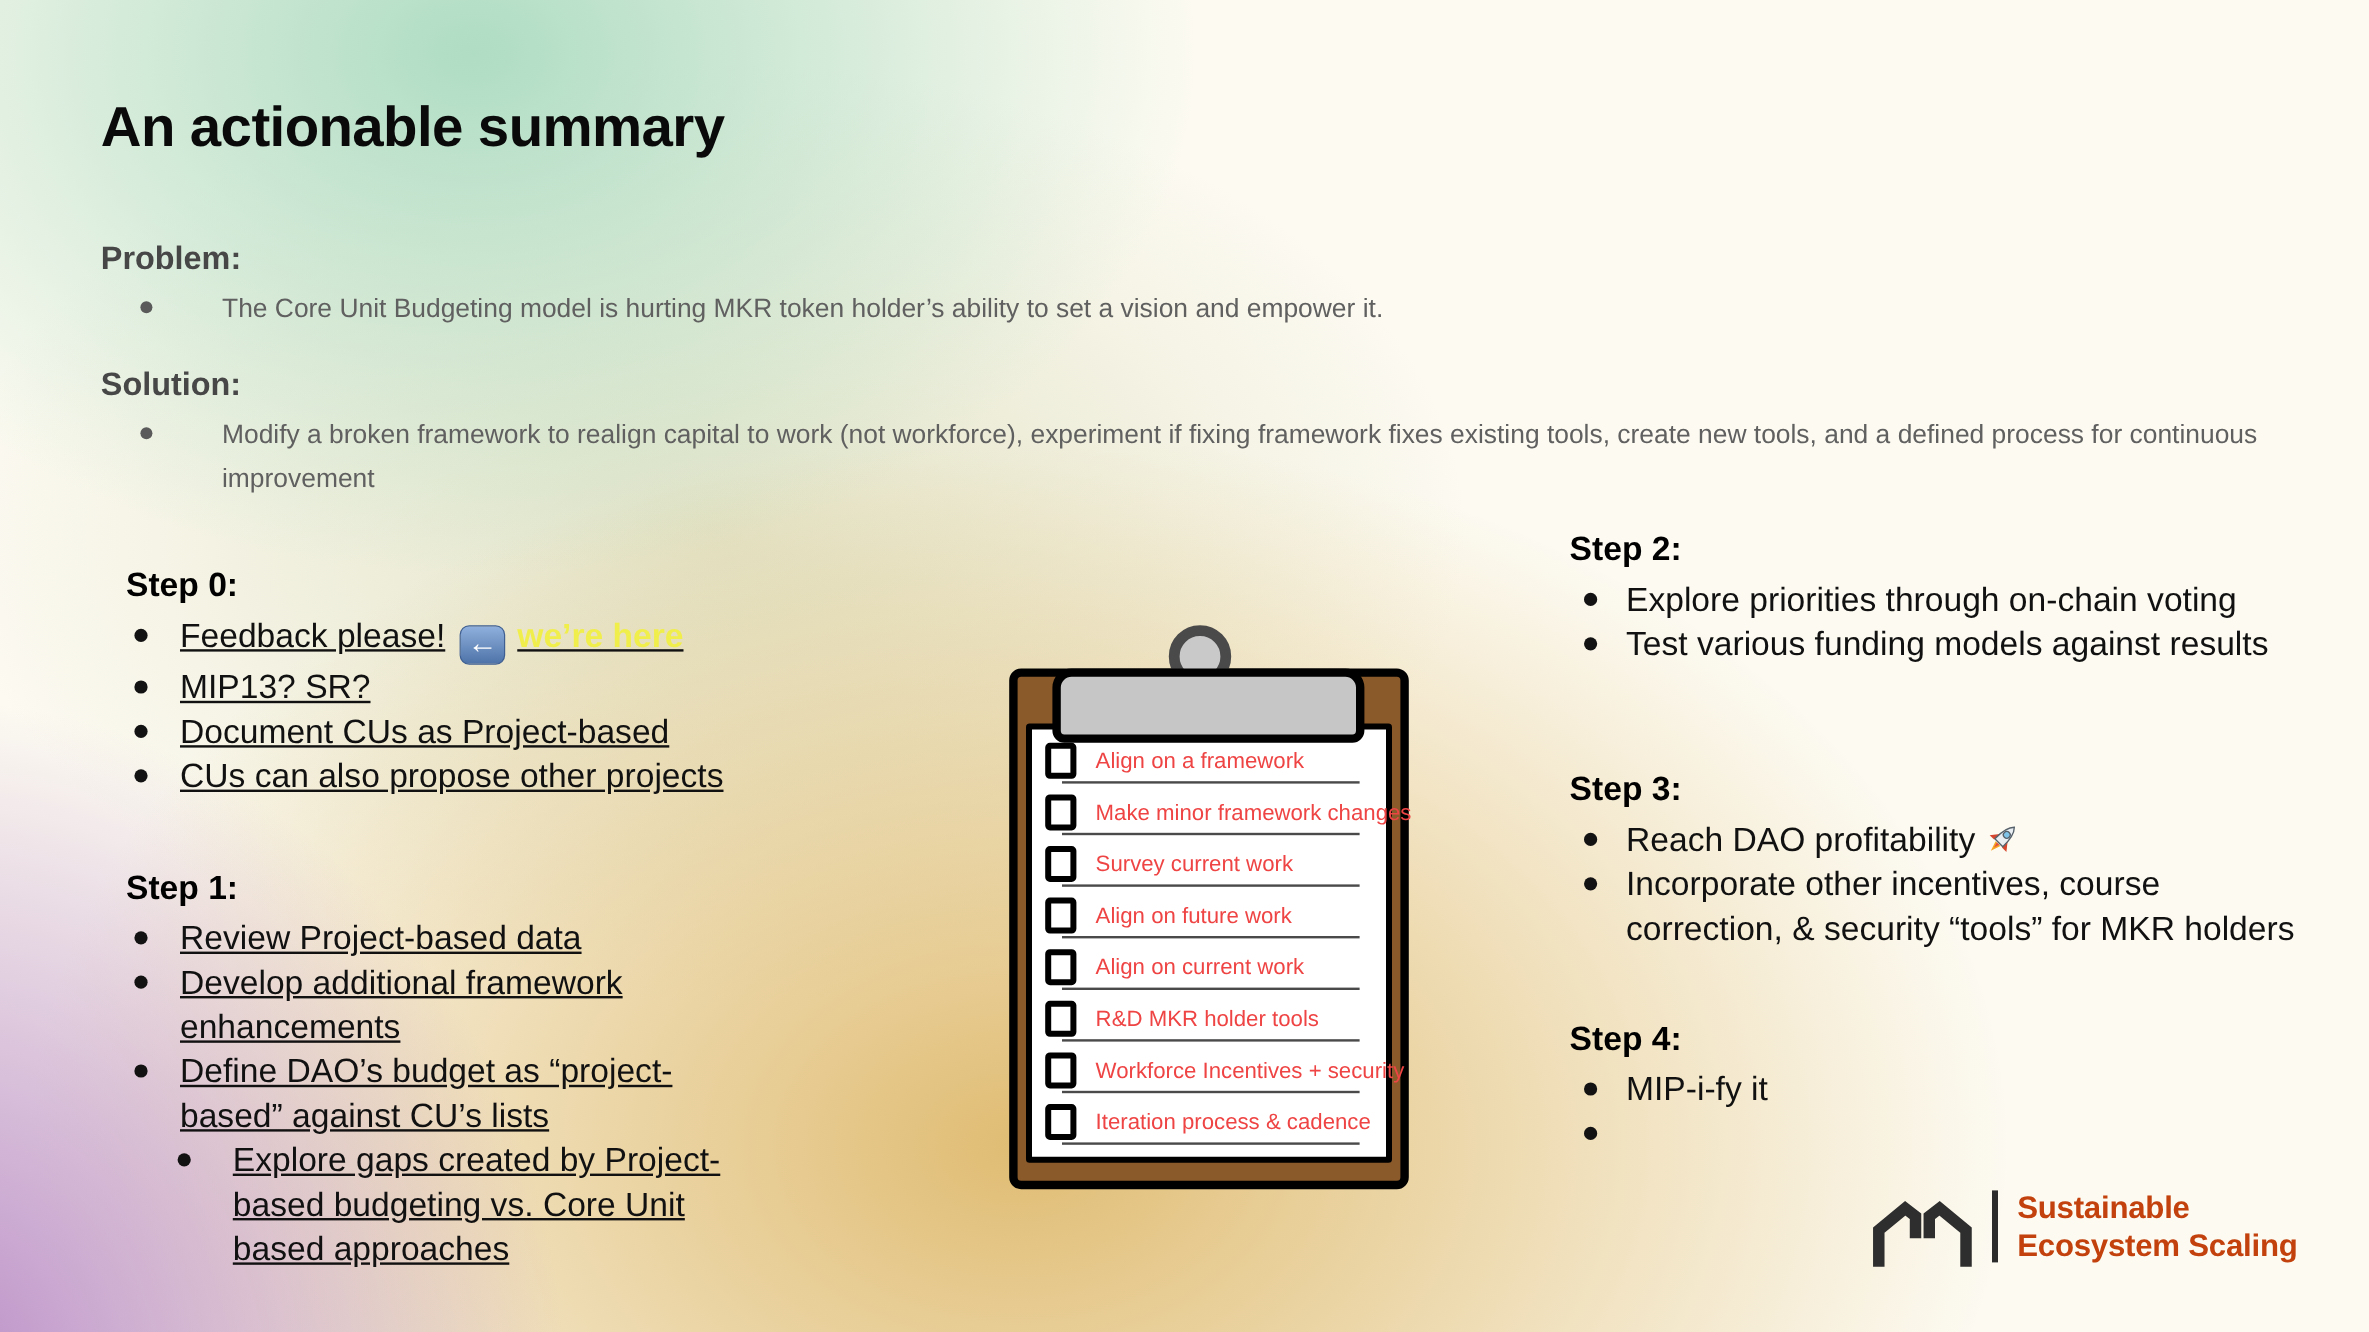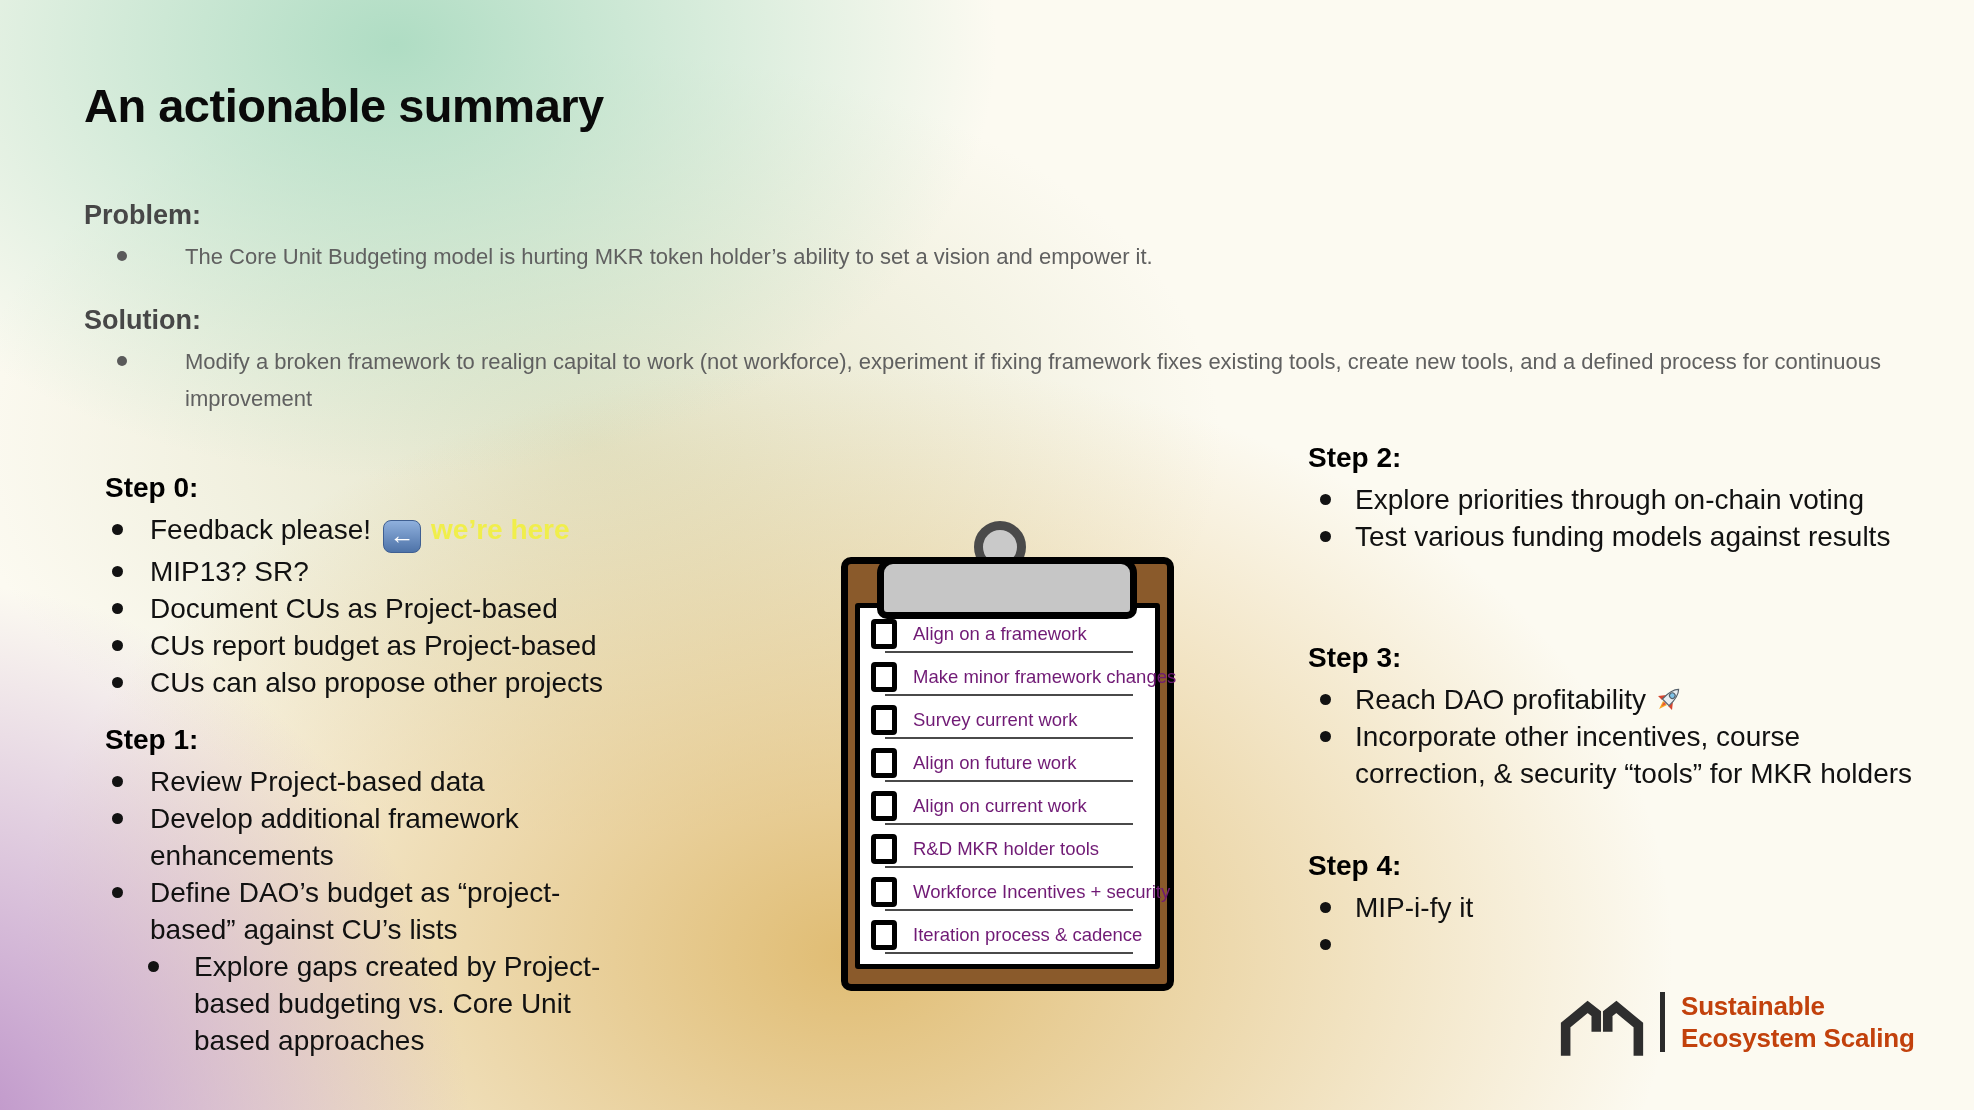--- a/index.html
+++ b/index.html
@@ -28,21 +28,21 @@
   .sec-problem{left:84px;top:198px;}
   .sec-solution{left:84px;top:303px;}
 
   
   .step .h{font-size:28px;font-weight:700;color:#000;line-height:36px;}
   .li{display:flex;align-items:flex-start;}
   .li .dot{flex:0 0 auto;width:11px;height:11px;border-radius:50%;background:#121212;margin-top:13px;}
   .li .t{font-size:28px;color:#111;line-height:37px;}
   .step-l{left:105px;}
   .step-l .li .dot{margin-left:7px;}
-  .step-l .li .t{margin-left:27px;max-width:460px;}
+  .step-l .li .t{margin-left:27px;max-width:460px;text-decoration:underline;}
   .step-l .li.sub .dot{margin-left:43px;}
   .step-l .li.sub .t{margin-left:35px;max-width:450px;}
   .step-r{left:1308px;}
   .step-r .li .dot{margin-left:12px;}
   .step-r .li .t{margin-left:24px;max-width:575px;}
   .step0{top:470px;}
   .step1{top:722px;}
   .step2{top:440px;}
   .step3{top:640px;}
   .step4{top:848px;}
@@ -64,21 +64,21 @@
 
   
   .clipboard{left:841px;top:521px;width:333px;height:470px;}
   .cb-board{position:absolute;left:0;top:36px;width:319px;height:420px;background:#8a5a2b;border:7px solid #000;border-radius:10px;}
   .cb-paper{position:absolute;left:14px;top:82px;width:295px;height:356px;background:#fff;border:5px solid #000;border-radius:3px;}
   .cb-ring{position:absolute;left:133px;top:0;width:34px;height:34px;border-radius:50%;border:9px solid #4a4a4a;background:#c9c9c9;}
   .cb-clip{position:absolute;left:36px;top:36px;width:246px;height:48px;background:#c6c6c6;border:7px solid #000;border-radius:16px 16px 10px 10px;}
   .cb-rows{position:absolute;left:30px;top:91px;width:262px;}
   .chk-row{position:relative;height:43px;display:flex;align-items:center;}
   .chk-box{flex:0 0 auto;width:16px;height:20px;border:5px solid #000;border-radius:4px;background:#fff;}
-  .chk-label{margin-left:16px;font-size:18.5px;color:#701a75;white-space:nowrap;}
+  .chk-label{margin-left:16px;font-size:18.5px;color:#ef4444;white-space:nowrap;}
   .chk-line{position:absolute;left:14px;right:0;bottom:2px;height:2px;background:#4a4a4a;}
 
   
   .logo{left:1558px;top:990px;display:flex;align-items:flex-start;}
   .logo-mark{margin-top:6px;}
   .logo-bar{width:5px;height:60px;background:#2b2b2b;margin:2px 16px 0 14px;}
   .logo-text{font-size:26px;font-weight:700;color:#c2410c;line-height:32px;letter-spacing:-0.2px;}
 </style>
 </head>
 <body>
@@ -108,24 +108,20 @@
       <span class="dot"></span>
       <div class="t"><span>Feedback please!</span><span class="arrow-emoji">←</span><span class="hl-yellow">we’re here</span></div>
     </div>
     <div class="li">
       <span class="dot"></span>
       <div class="t">MIP13? SR?</div>
     </div>
     <div class="li">
       <span class="dot"></span>
       <div class="t">Document CUs as Project-based</div>
-    </div>
-    <div class="li">
-      <span class="dot"></span>
-      <div class="t">CUs report budget as Project-based</div>
     </div>
     <div class="li">
       <span class="dot"></span>
       <div class="t">CUs can also propose other projects</div>
     </div>
   </div>
 </div>
 
 <div class="abs step step-l step1">
   <div class="h">Step 1:</div>

